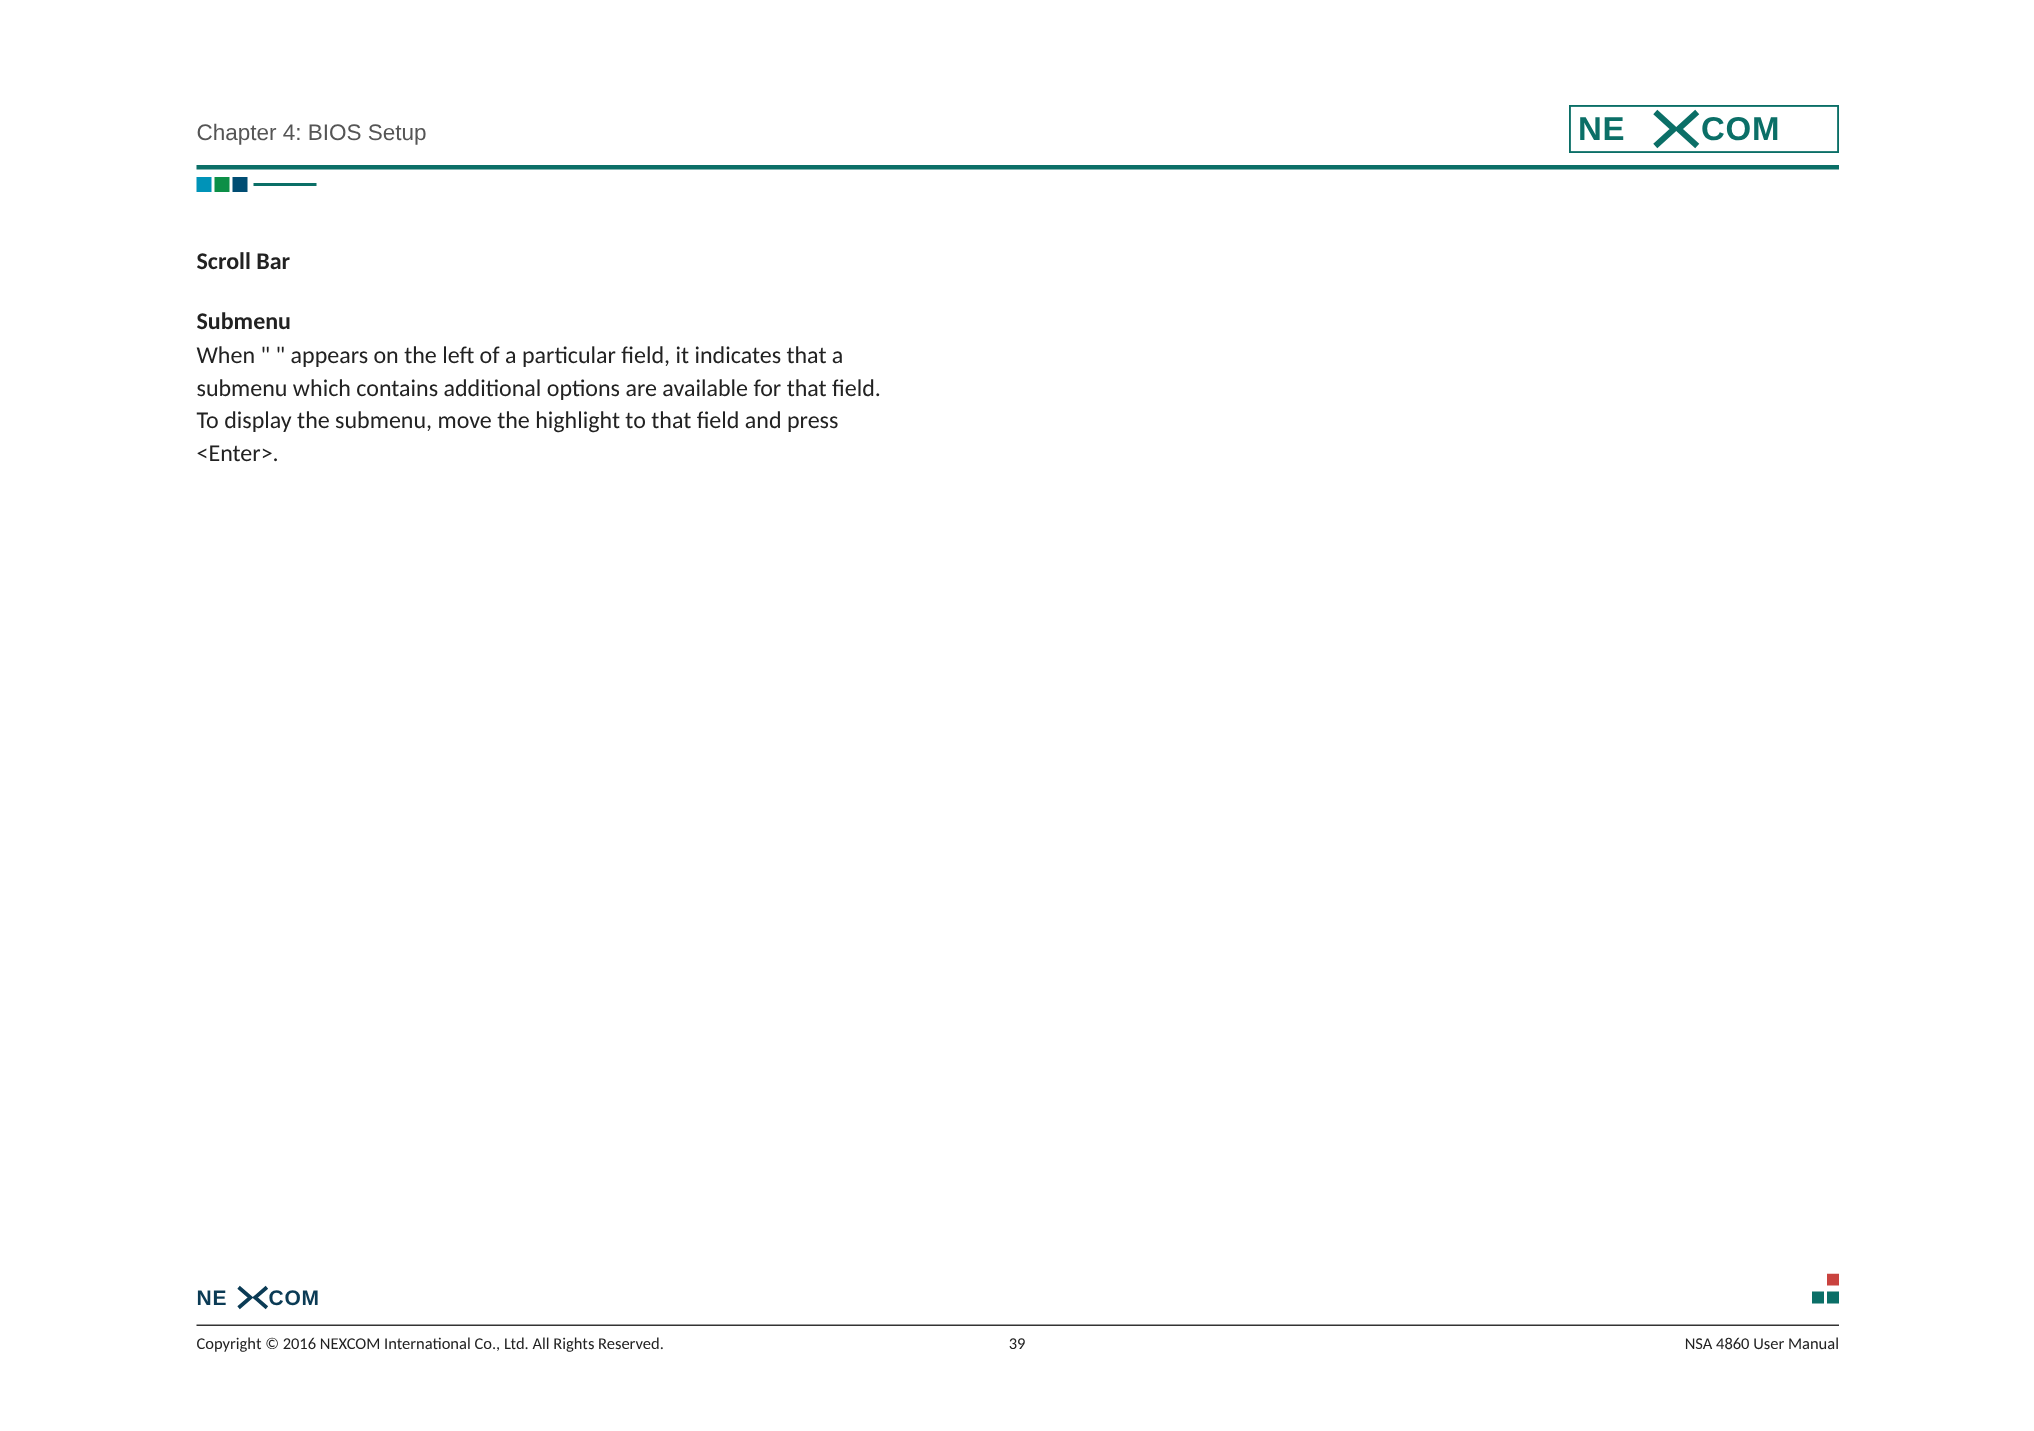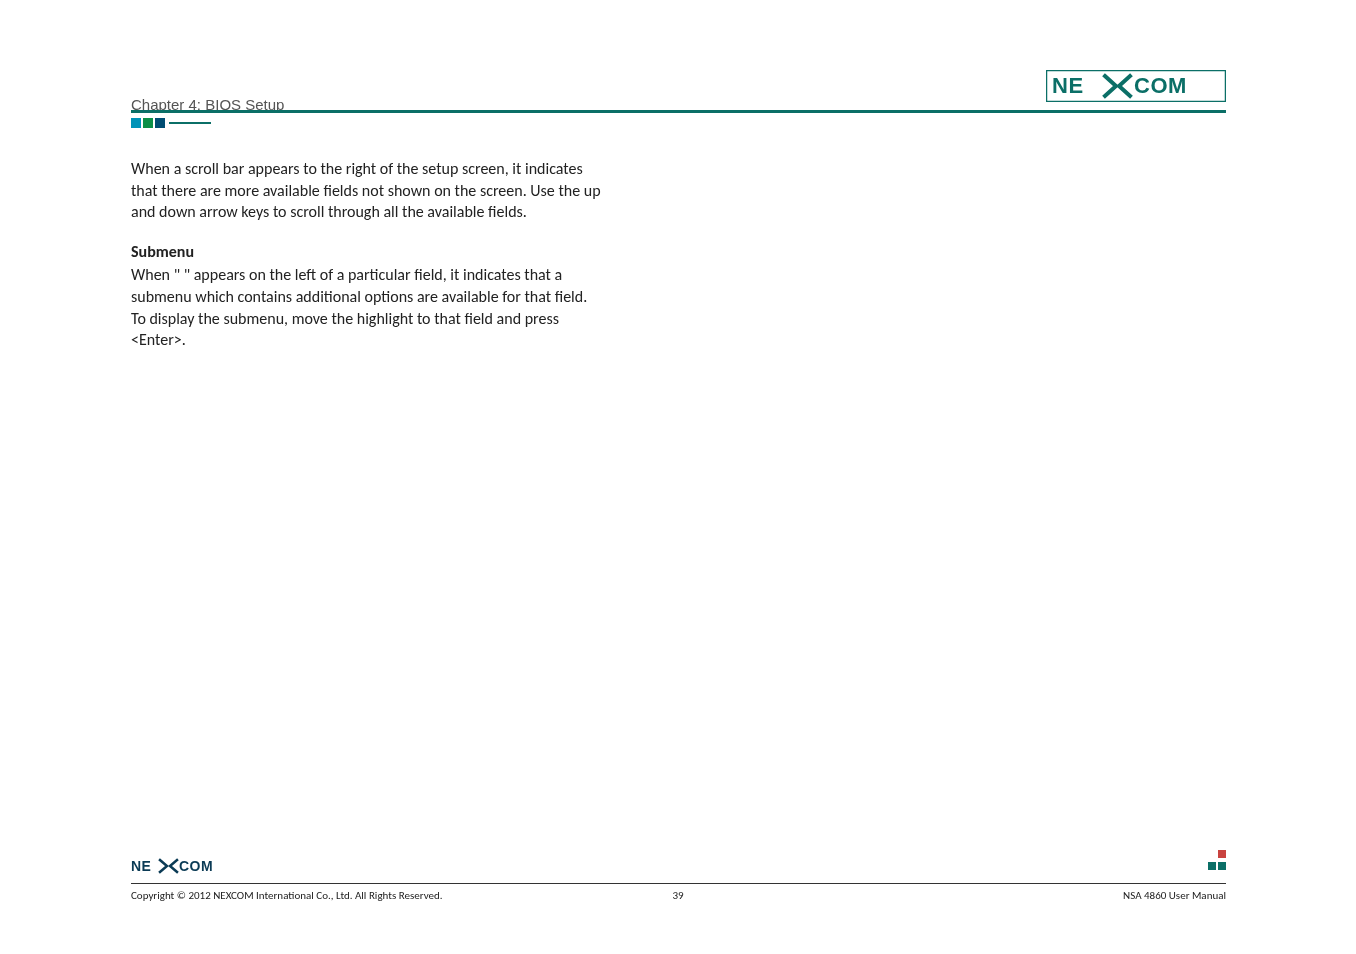--- a/index.html
+++ b/index.html
@@ -6,21 +6,21 @@
   html, body { width: 1356px; height: 954px; background: #ffffff; font-family: "Segoe UI", "Calibri", Arial, sans-serif; color: #222; }
   .page {
     position: relative;
     width: 1356px;
     height: 954px;
     background: #fff;
   }
   .header-chapter {
     position: absolute;
     left: 131px;
-    top: 96px;
+    top: 80px;
     font-size: 15px;
     color: #555;
     font-family: "Segoe UI", Arial, sans-serif;
   }
   .header-logo-top {
     position: absolute;
     right: 130px;
     top: 70px;
   }
   .logo-svg-top { width: 180px; height: 32px; }
@@ -134,40 +134,40 @@
   <div class="hr-top"></div>
 
   <div class="squares-top">
     <div class="sq cyan"></div>
     <div class="sq green"></div>
     <div class="sq navy"></div>
     <div class="trail"></div>
   </div>
 
   <div class="content">
-    <p class="body">When a scroll bar appears to the right of the setup screen, it indicates that there are more available fields not shown on the screen. Use the up and down arrow keys to scroll through all the available fields.</p>
+    <div class="sec-title">Scroll Bar</div>
 
     <div class="sec-title sec2">Submenu</div>
     <p class="body">When "    " appears on the left of a particular field, it indicates that a submenu which contains additional options are available for that field. To display the submenu, move the highlight to that field and press &lt;Enter&gt;.</p>
   </div>
 
   <div class="footer-logo">
     <svg class="logo-svg-bottom" viewBox="0 0 200 40">
       <text x="0" y="30" font-family="Arial Black, Arial, sans-serif" font-weight="900" font-size="28" fill="#0b3b55" letter-spacing="1">NE</text>
       <g stroke="#0b3b55" stroke-width="5" fill="none" stroke-linecap="square">
         <path d="M58 8 L72 20 L58 32"></path>
         <path d="M92 8 L78 20 L92 32"></path>
       </g>
       <text x="96" y="30" font-family="Arial Black, Arial, sans-serif" font-weight="900" font-size="28" fill="#0b3b55" letter-spacing="1">COM</text>
     </svg>
   </div>
 
   <div class="hr-footer"></div>
 
-  <div class="footer-left">Copyright © 2012 NEXCOM International Co., Ltd. All Rights Reserved.</div>
+  <div class="footer-left">Copyright © 2016 NEXCOM International Co., Ltd. All Rights Reserved.</div>
   <div class="footer-center">39</div>
   <div class="footer-right">NSA 4860 User Manual</div>
 
   <div class="corner-squares">
     <svg viewBox="0 0 24 24">
       <rect x="14" y="0" width="8" height="8" fill="#c9433f"></rect>
       <rect x="4" y="12" width="8" height="8" fill="#0b6f67"></rect>
       <rect x="14" y="12" width="8" height="8" fill="#0b6f67"></rect>
     </svg>
   </div>

